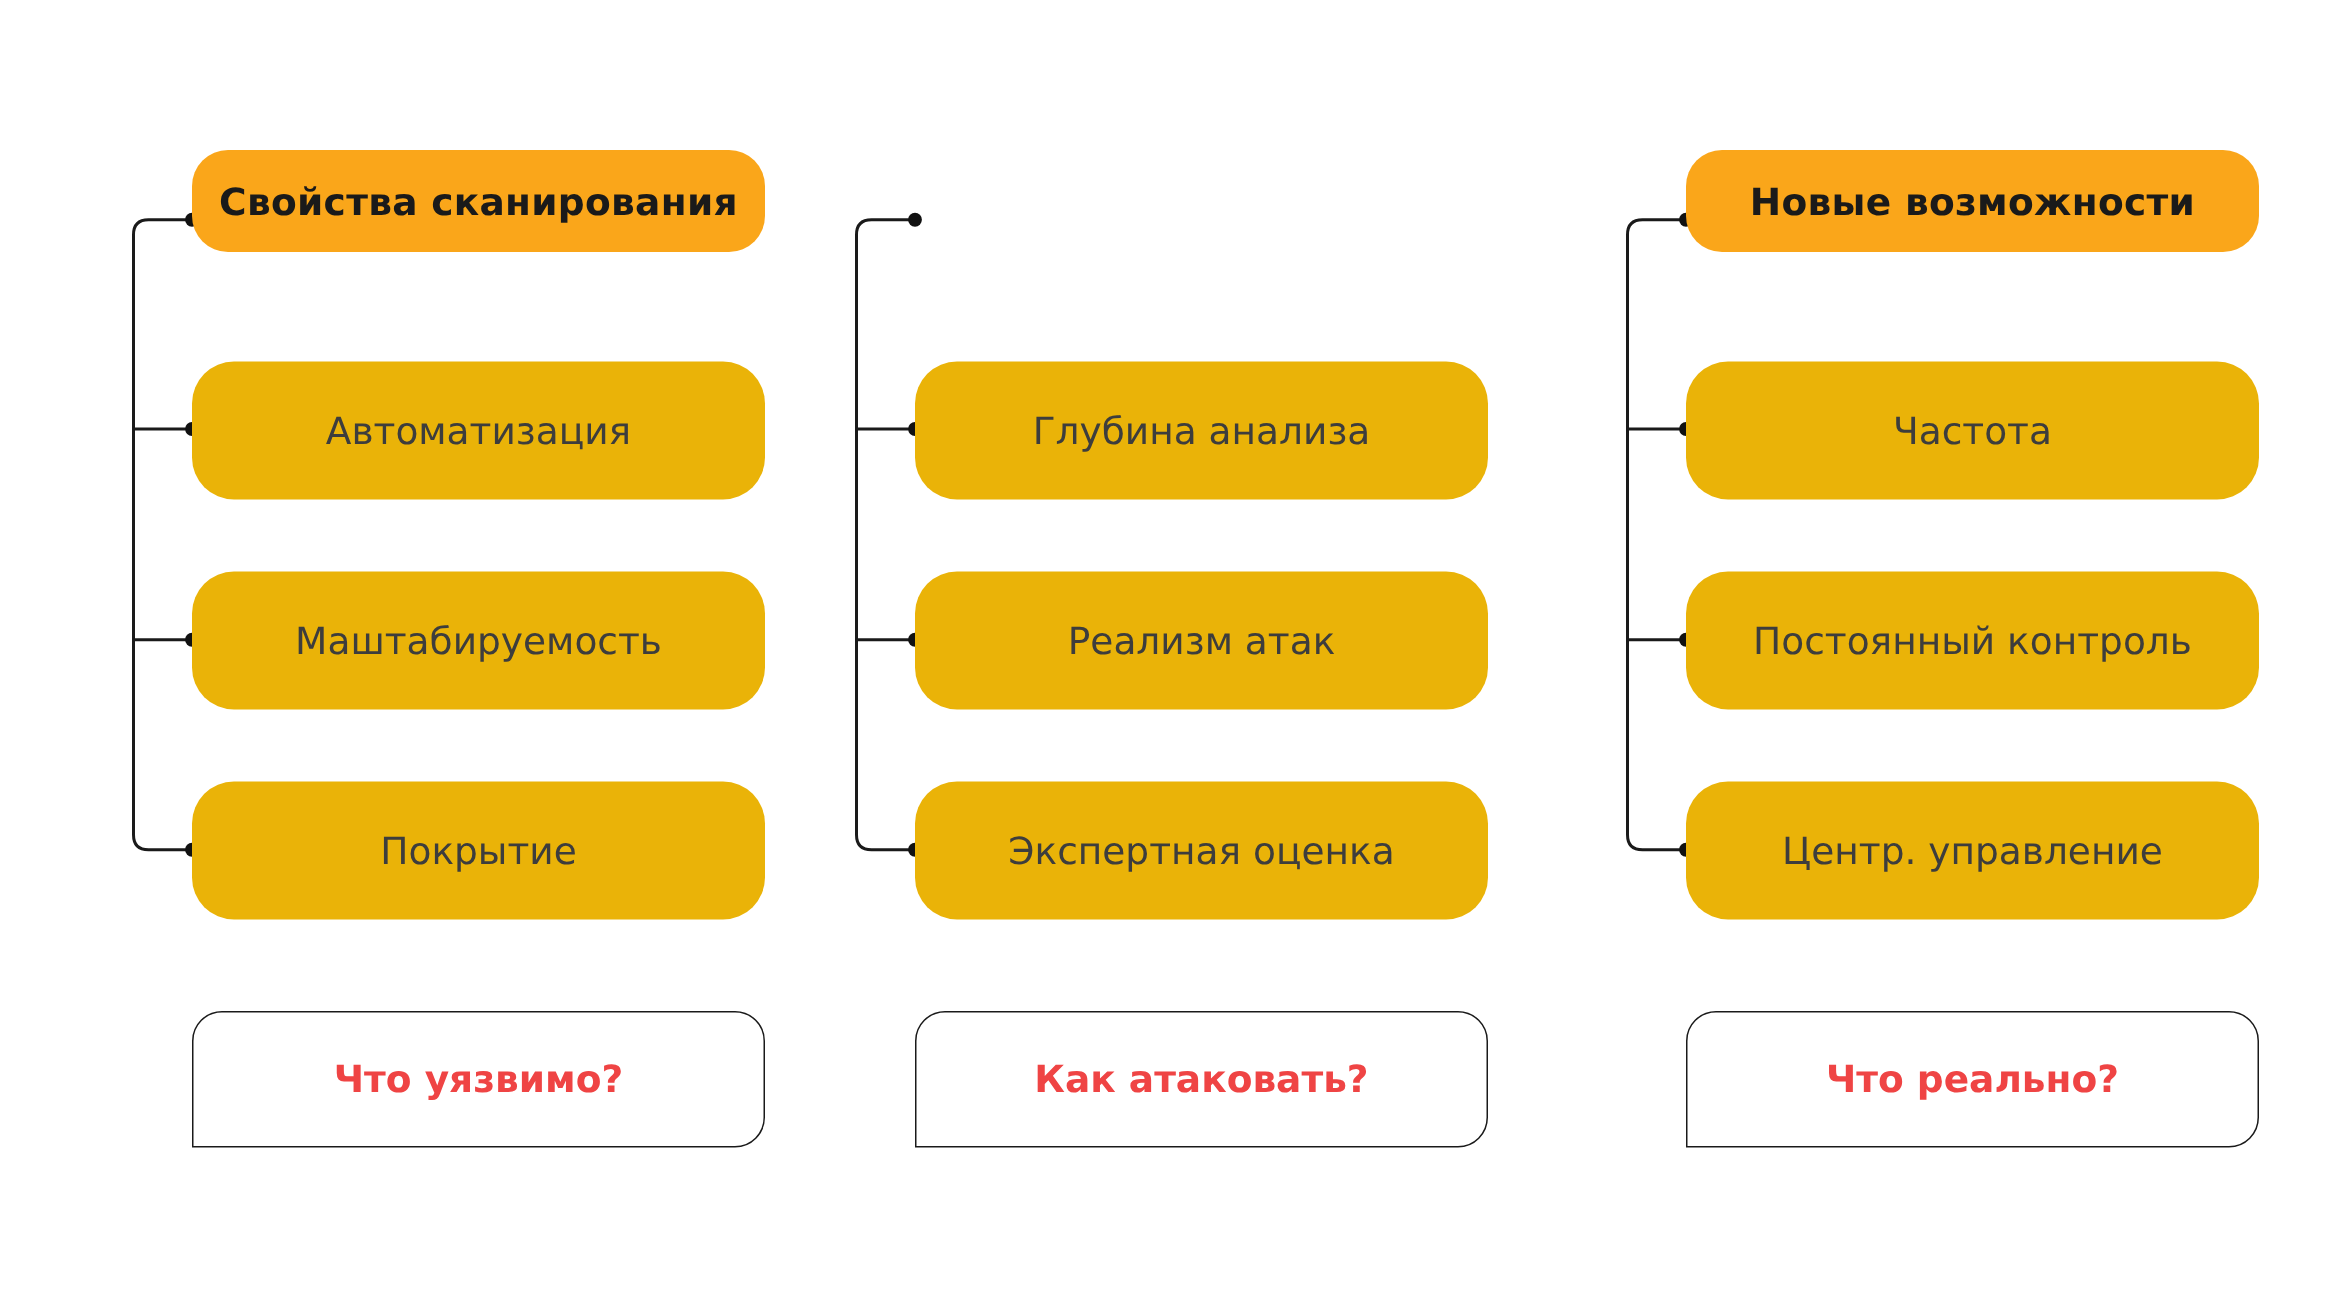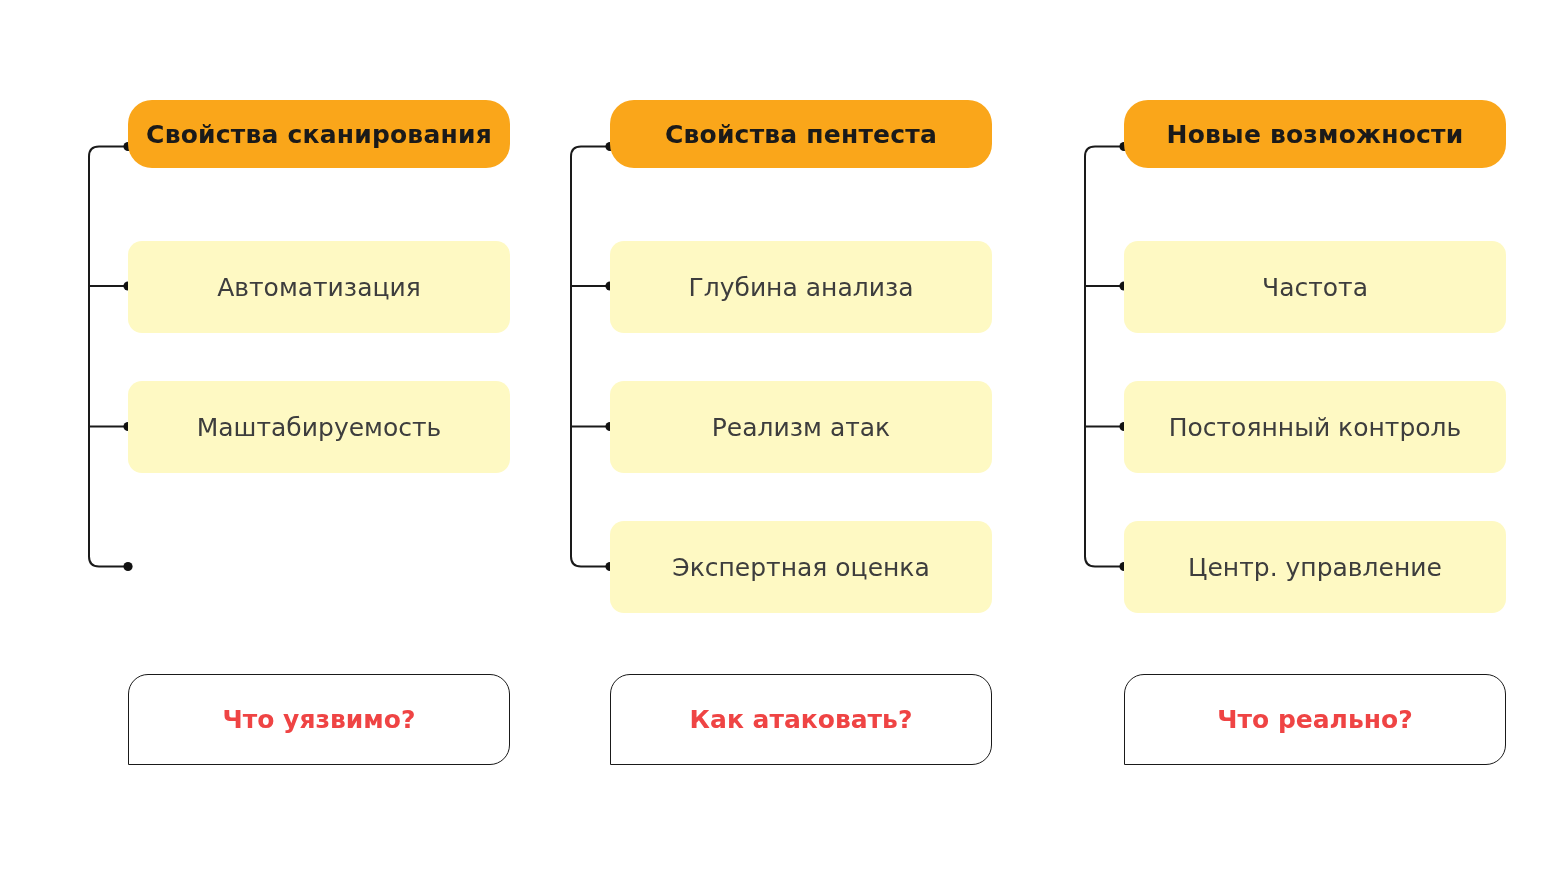--- a/index.html
+++ b/index.html
@@ -58,22 +58,22 @@
     height: 68px;
     background: #FAA61A;
     border-radius: 24px;
     font-size: 25px;
     font-weight: bold;
     color: #1a1a1a;
     letter-spacing: 0.2px;
   }
   .item-box {
     height: 92px;
-    background: #fef9c3;
-    border-radius: 14px;
+    background: #eab308;
+    border-radius: 28px;
     font-size: 25px;
     font-weight: normal;
     color: #3d3d3d;
   }
   .item-1 { top: 241px; }
   .item-2 { top: 381px; }
   .item-3 { top: 521px; }
   .question-box {
     top: 674px;
     height: 91px;
@@ -96,34 +96,34 @@
       <path d="M6 151 H45"></path>
       <path d="M6 291.5 H45"></path>
       <circle cx="45" cy="11.5" r="4.6"></circle>
       <circle cx="45" cy="151" r="4.6"></circle>
       <circle cx="45" cy="291.5" r="4.6"></circle>
       <circle cx="45" cy="431.5" r="4.6"></circle>
     </svg>
     <div class="node header-box">Свойства сканирования</div>
     <div class="node item-box item-1">Автоматизация</div>
     <div class="node item-box item-2">Маштабируемость</div>
+    <div class="node item-box item-3">Покрытие</div>
     <div class="node question-box">Что уязвимо?</div>
   </section>
 
   <section class="column col-2">
     <svg class="bracket" viewBox="0 0 50 445" aria-hidden="true">
       <path d="M45 11.5 H16 Q6 11.5 6 21.5 V421.5 Q6 431.5 16 431.5 H45"></path>
       <path d="M6 151 H45"></path>
       <path d="M6 291.5 H45"></path>
       <circle cx="45" cy="11.5" r="4.6"></circle>
       <circle cx="45" cy="151" r="4.6"></circle>
       <circle cx="45" cy="291.5" r="4.6"></circle>
       <circle cx="45" cy="431.5" r="4.6"></circle>
     </svg>
-    <div class="node header-box">Свойства пентеста</div>
     <div class="node item-box item-1">Глубина анализа</div>
     <div class="node item-box item-2">Реализм атак</div>
     <div class="node item-box item-3">Экспертная оценка</div>
     <div class="node question-box">Как атаковать?</div>
   </section>
 
   <section class="column col-3">
     <svg class="bracket" viewBox="0 0 50 445" aria-hidden="true">
       <path d="M45 11.5 H16 Q6 11.5 6 21.5 V421.5 Q6 431.5 16 431.5 H45"></path>
       <path d="M6 151 H45"></path>

